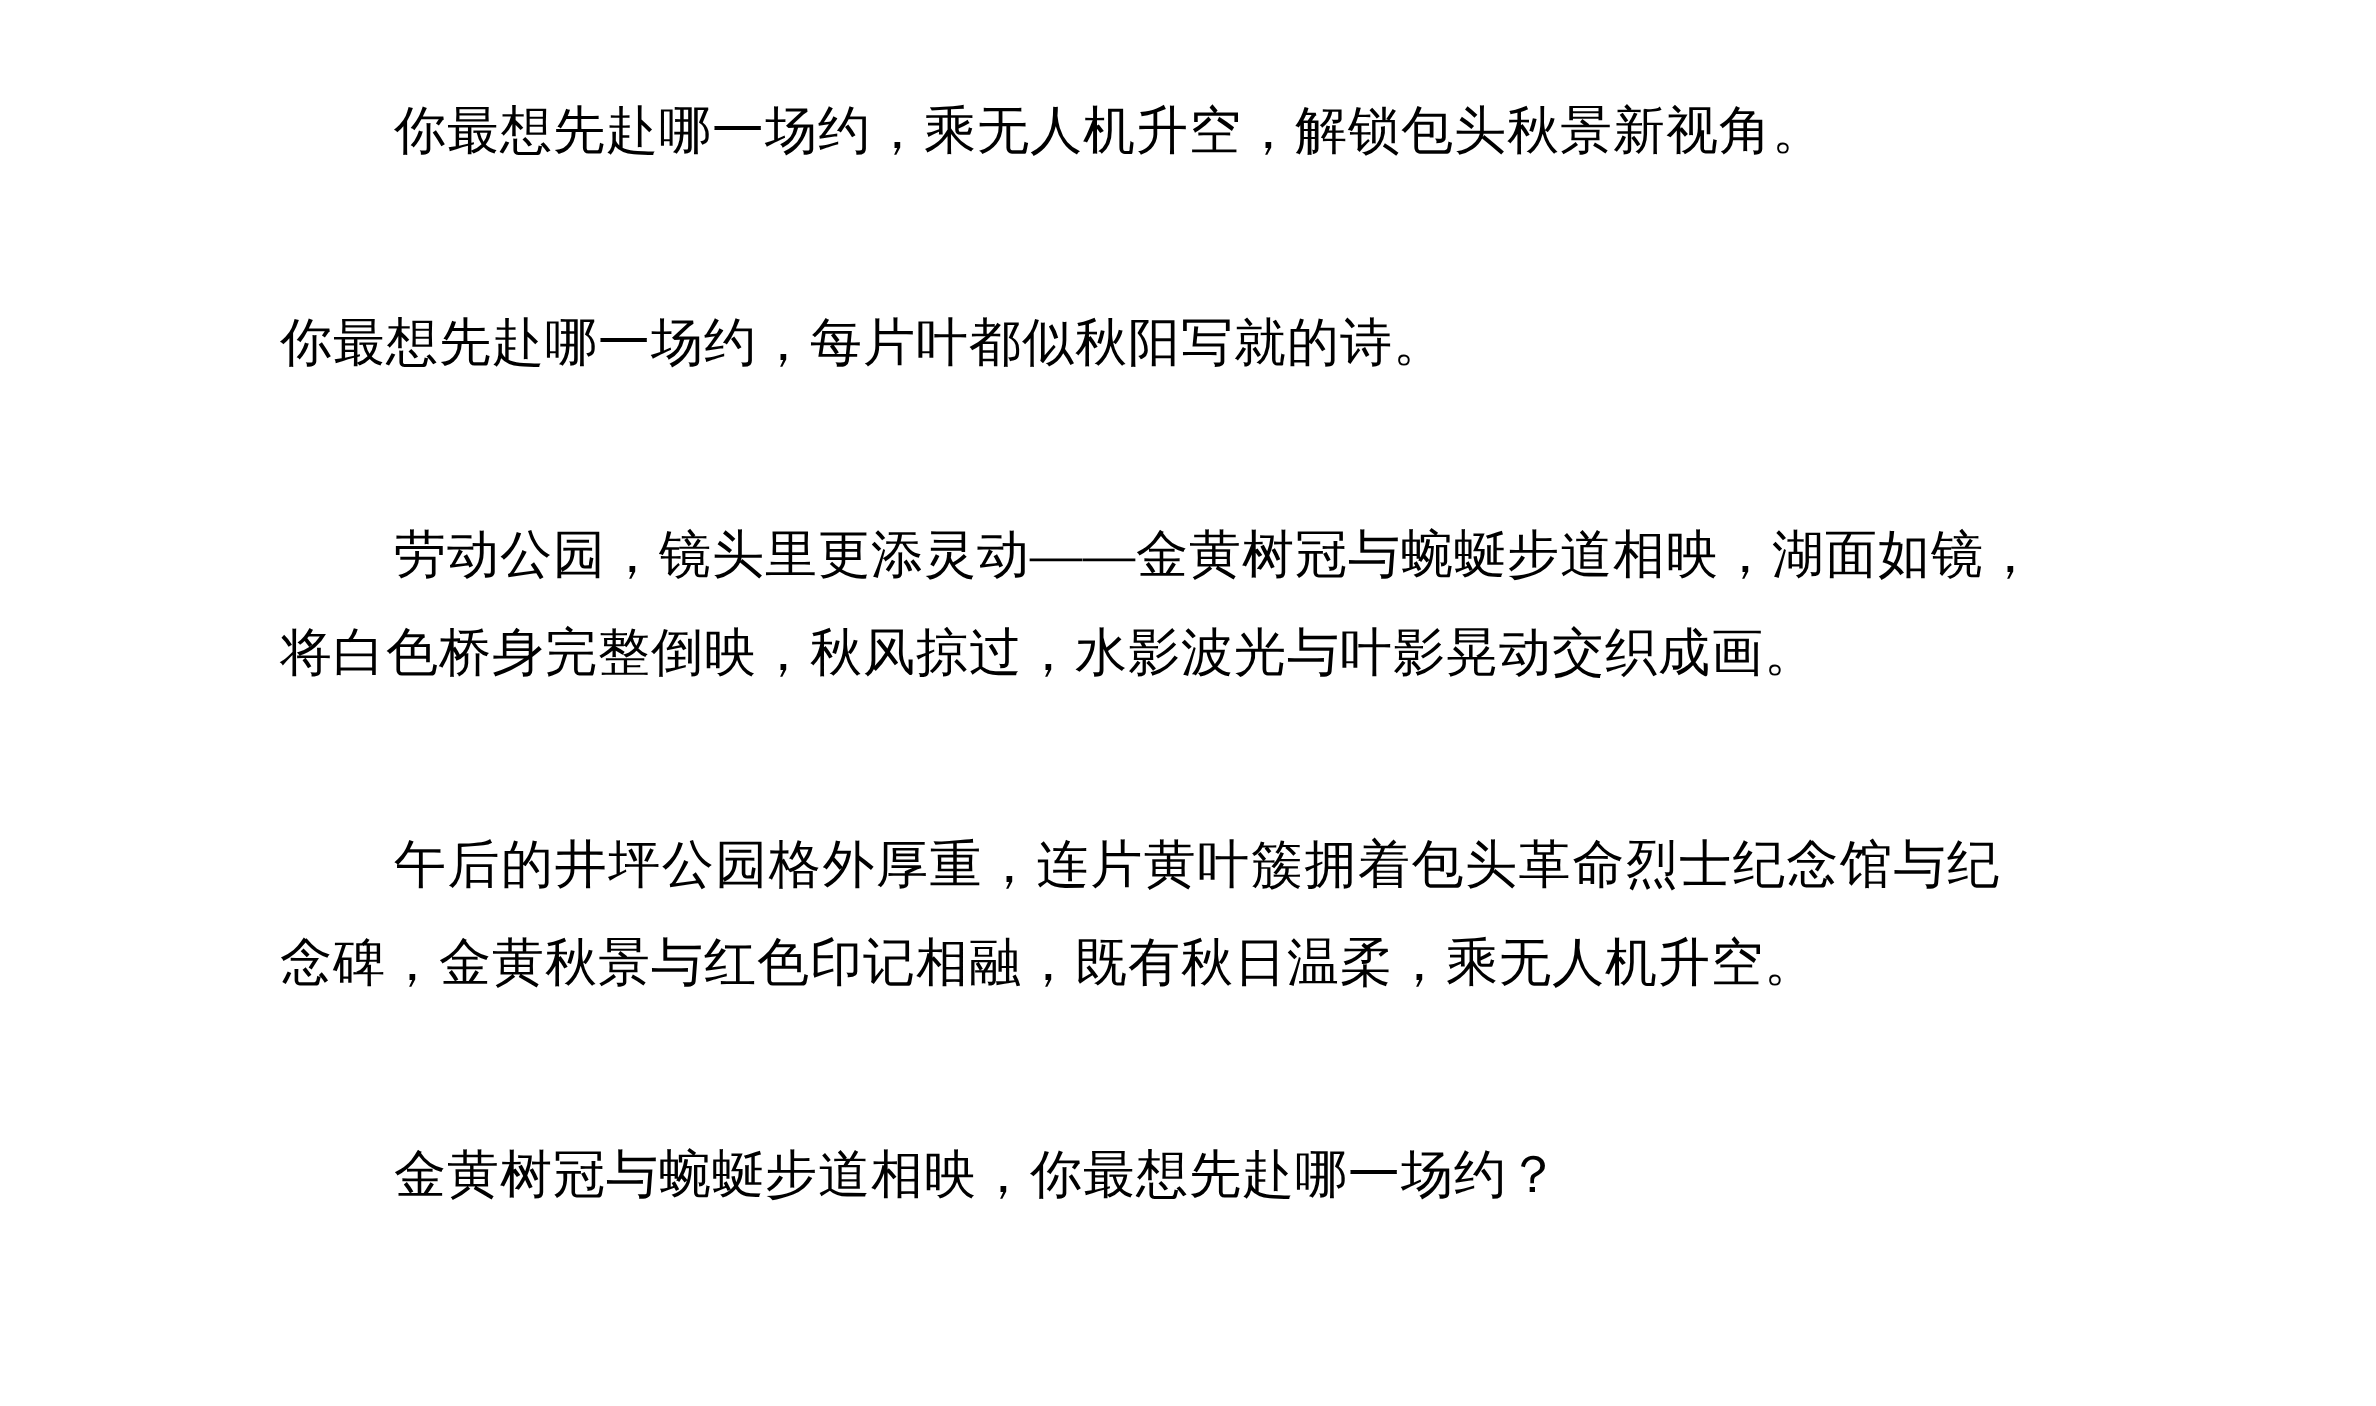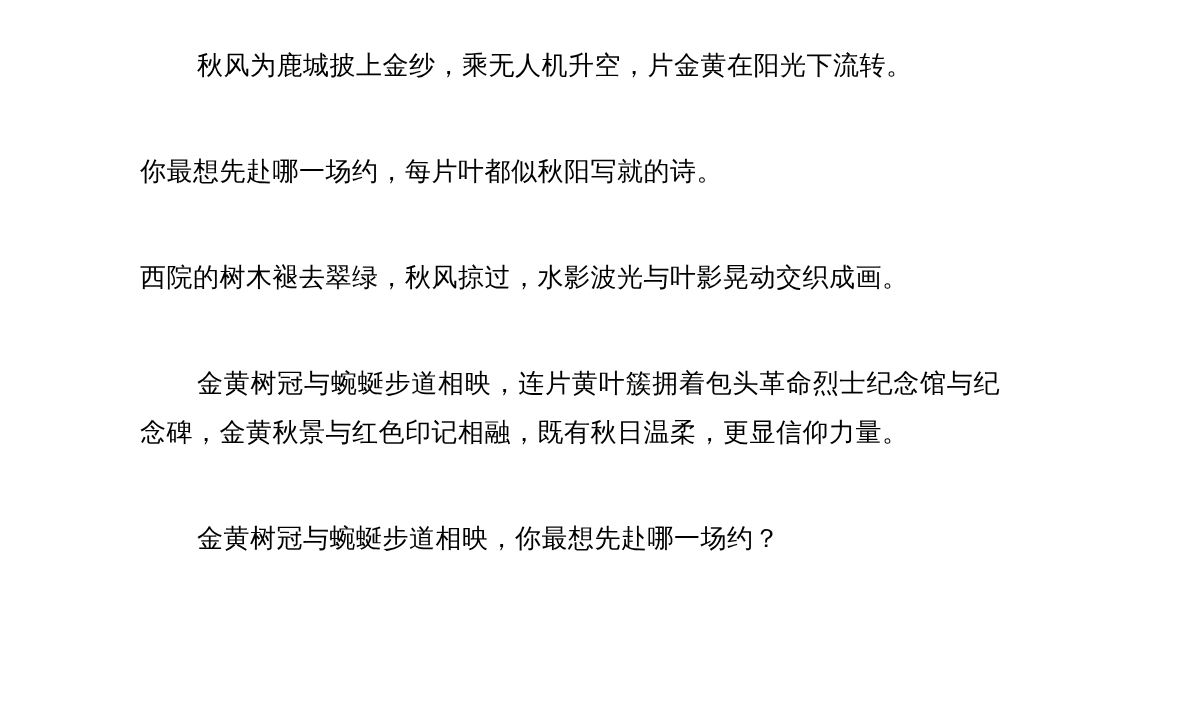--- a/index.html
+++ b/index.html
@@ -47,34 +47,35 @@
     text-align-last: justify;
   }
 </style>
 </head>
 <body>
 
 <div class="doc-canvas">
   <div class="doc-body">
 
     <div class="para">
-      <span class="line indent">秋风为鹿城披上金纱，乘无人机升空，片金黄在阳光下流转。</span>
+      <span class="line indent">你最想先赴哪一场约，乘无人机升空，解锁包头秋景新视角。</span>
     </div>
 
     <div class="para">
       <span class="line">你最想先赴哪一场约，每片叶都似秋阳写就的诗。</span>
     </div>
 
     <div class="para">
-      <span class="line">西院的树木褪去翠绿，秋风掠过，水影波光与叶影晃动交织成画。</span>
+      <span class="line indent full">劳动公园，镜头里更添灵动——金黄树冠与蜿蜒步道相映，湖面如镜，</span>
+      <span class="line">将白色桥身完整倒映，秋风掠过，水影波光与叶影晃动交织成画。</span>
     </div>
 
     <div class="para">
-      <span class="line indent full">金黄树冠与蜿蜒步道相映，连片黄叶簇拥着包头革命烈士纪念馆与纪</span>
-      <span class="line">念碑，金黄秋景与红色印记相融，既有秋日温柔，更显信仰力量。</span>
+      <span class="line indent full">午后的井坪公园格外厚重，连片黄叶簇拥着包头革命烈士纪念馆与纪</span>
+      <span class="line">念碑，金黄秋景与红色印记相融，既有秋日温柔，乘无人机升空。</span>
     </div>
 
     <div class="para">
       <span class="line indent">金黄树冠与蜿蜒步道相映，你最想先赴哪一场约？</span>
     </div>
 
   </div>
 </div>
 
 </body></html>

